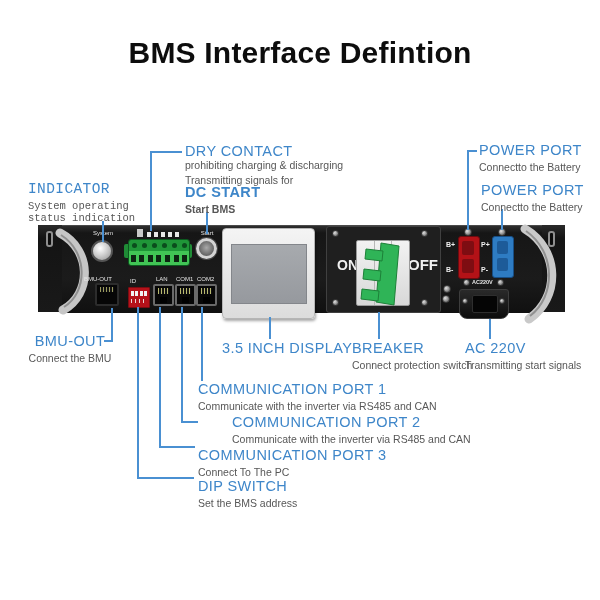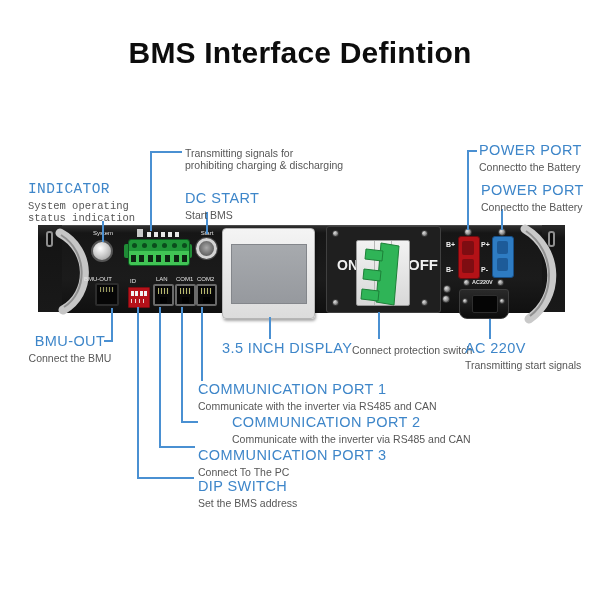--- a/index.html
+++ b/index.html
@@ -189,25 +189,26 @@
   <div class="vl" style="left:137px;top:307px;height:172px;"></div>
   <div class="hl" style="left:137px;top:477px;width:57px;"></div>
 
   <div class="callout" style="left:28px;top:182px;width:95px;font-family:Liberation Mono, monospace;">
     <div class="hd">INDICATOR</div>
     <div class="ds">System operating</div>
     <div class="ds" style="margin-top:0;">status indication</div>
   </div>
 
   <div class="callout" style="left:185px;top:144px;">
+    <div class="hd">DRY CONTACT</div>
+    <div class="ds" style="margin-top:0;">prohibiting charging &amp; discharging</div>
     <div class="ds">Transmitting signals for</div>
-    <div class="ds" style="margin-top:0;">prohibiting charging &amp; discharging</div>
-  </div>
-
-  <div class="callout" style="left:185px;top:191px;">
+  </div>
+
+  <div class="callout" style="left:185px;top:185px;font-weight:bold;">
     <div class="hd">DC START</div>
     <div class="ds">Start BMS</div>
   </div>
 
   <div class="callout" style="left:479px;top:143px;">
     <div class="hd">POWER PORT</div>
     <div class="ds">Connectto the Battery</div>
   </div>
 
   <div class="callout" style="left:481px;top:183px;">
@@ -218,20 +219,21 @@
   <div class="callout" style="left:20px;top:334px;width:100px;text-align:center;">
     <div class="hd">BMU-OUT</div>
     <div class="ds">Connect the BMU</div>
   </div>
 
   <div class="callout" style="left:222px;top:341px;">
     <div class="hd">3.5 INCH DISPLAY</div>
   </div>
 
   <div class="callout" style="left:352px;top:341px;">
+    <div class="hd">BREAKER</div>
     <div class="ds">Connect protection switch</div>
   </div>
 
   <div class="callout" style="left:465px;top:341px;">
     <div class="hd">AC 220V</div>
     <div class="ds">Transmitting start signals</div>
   </div>
 
   <div class="callout" style="left:198px;top:382px;">
     <div class="hd">COMMUNICATION PORT 1</div>

